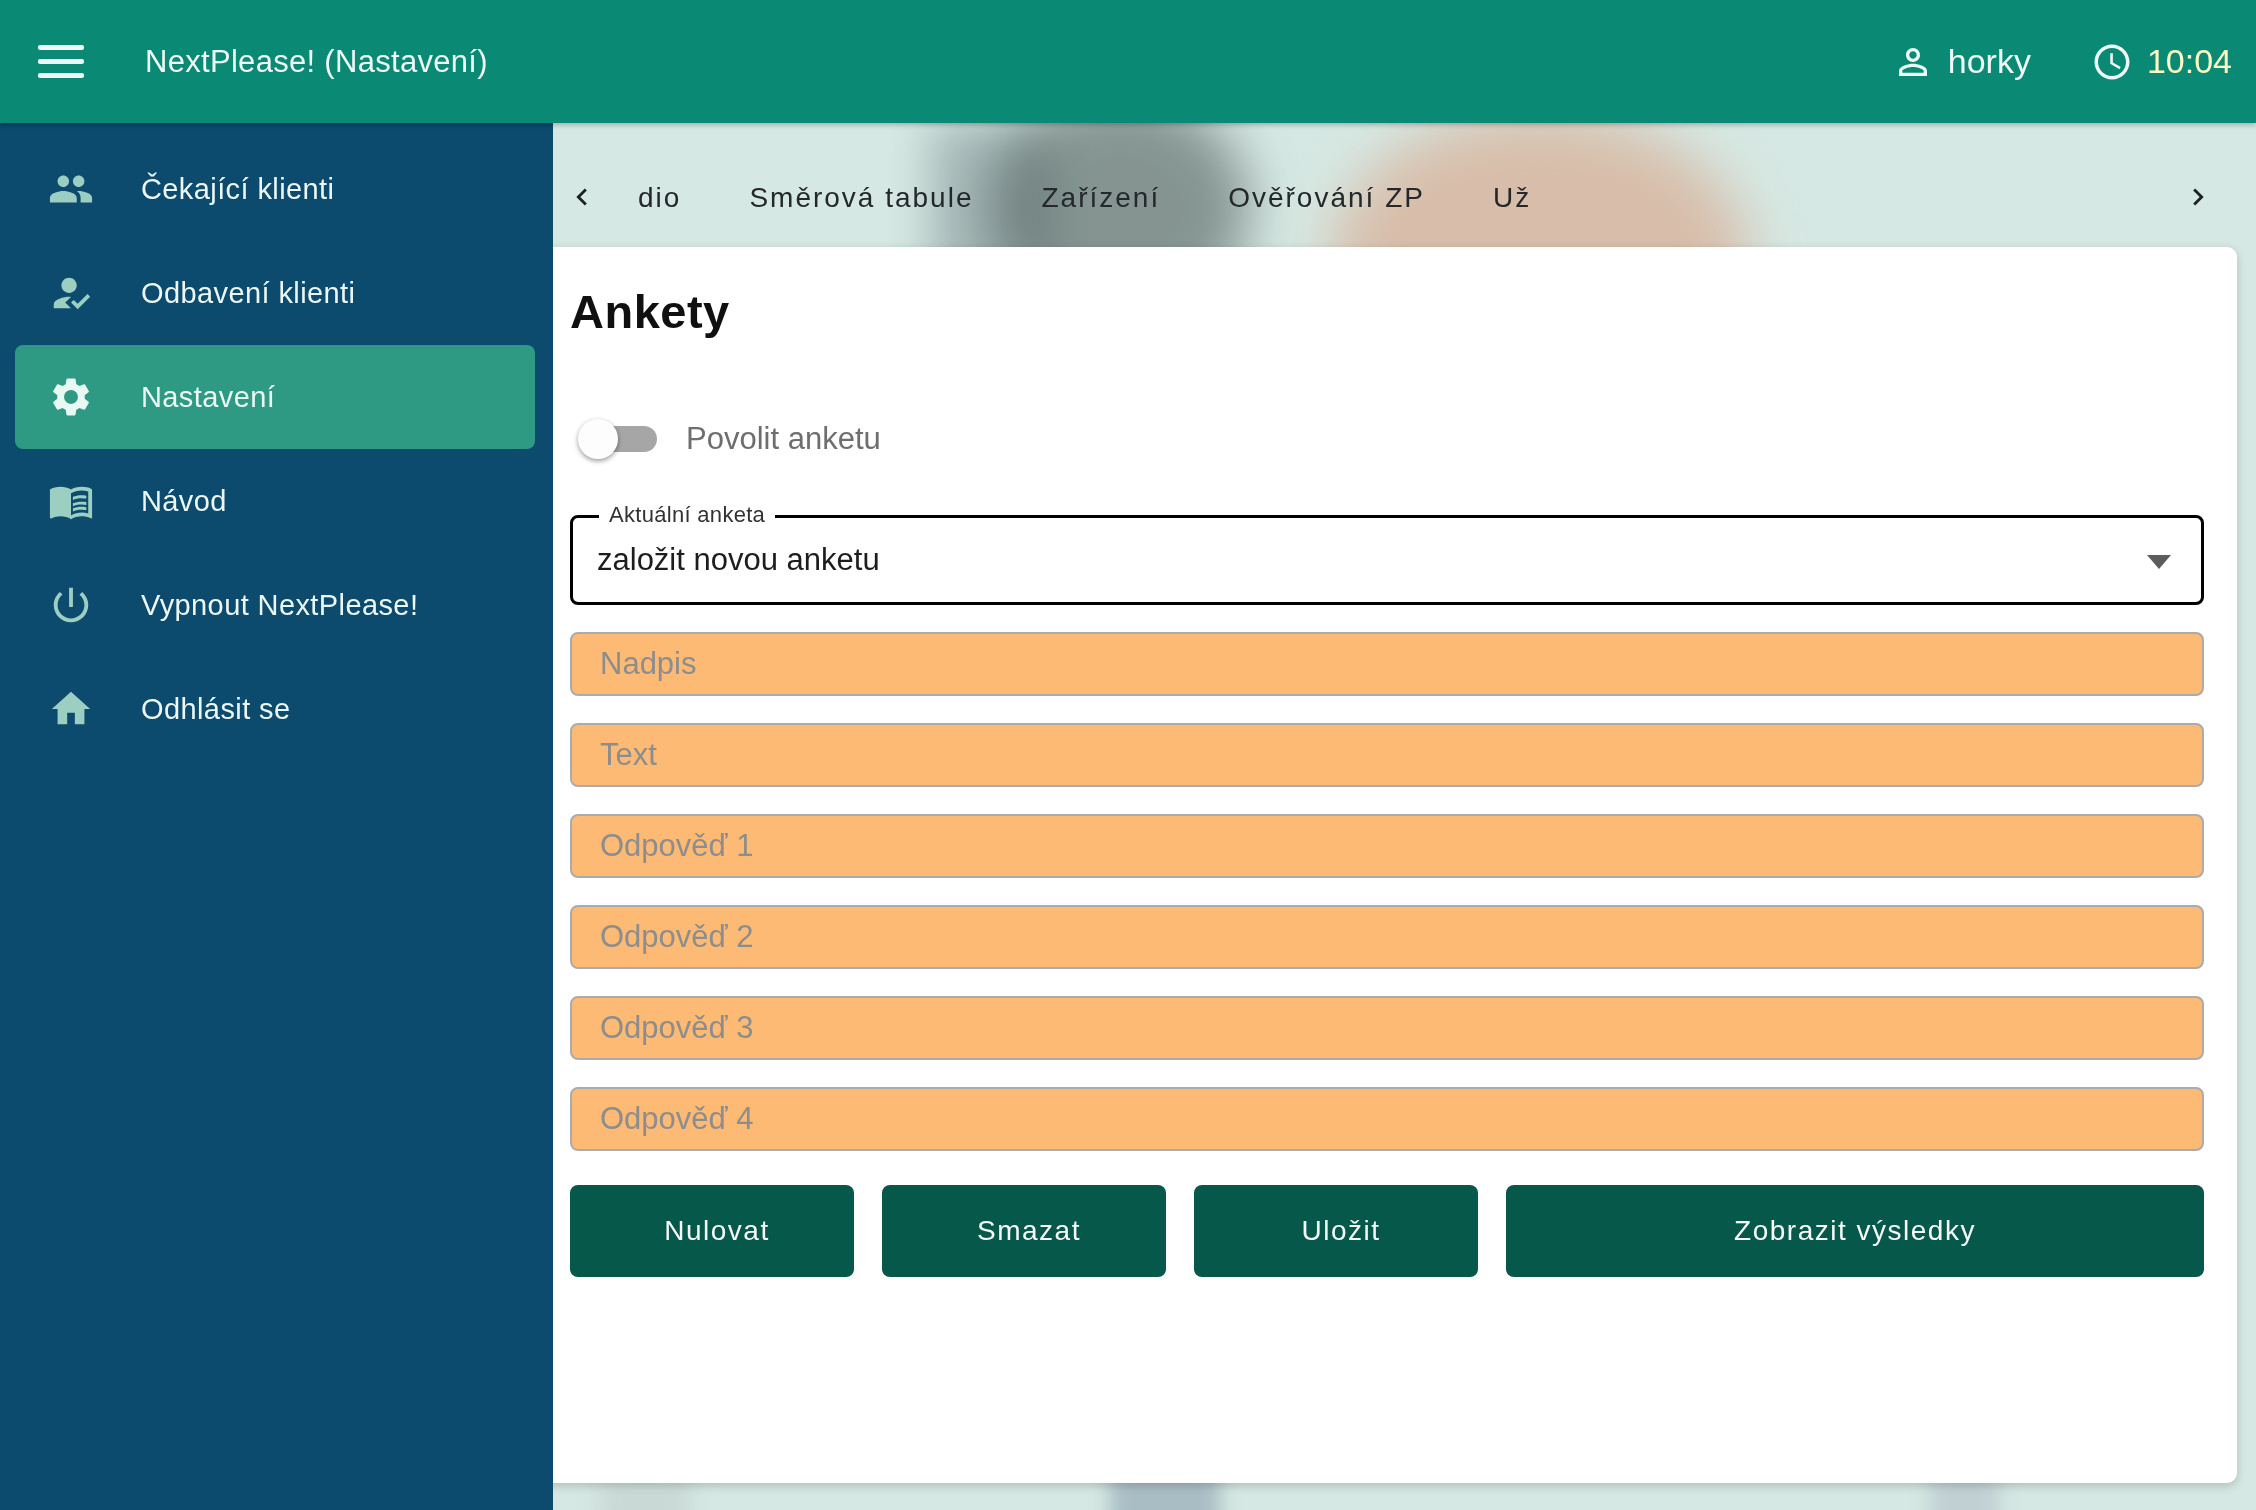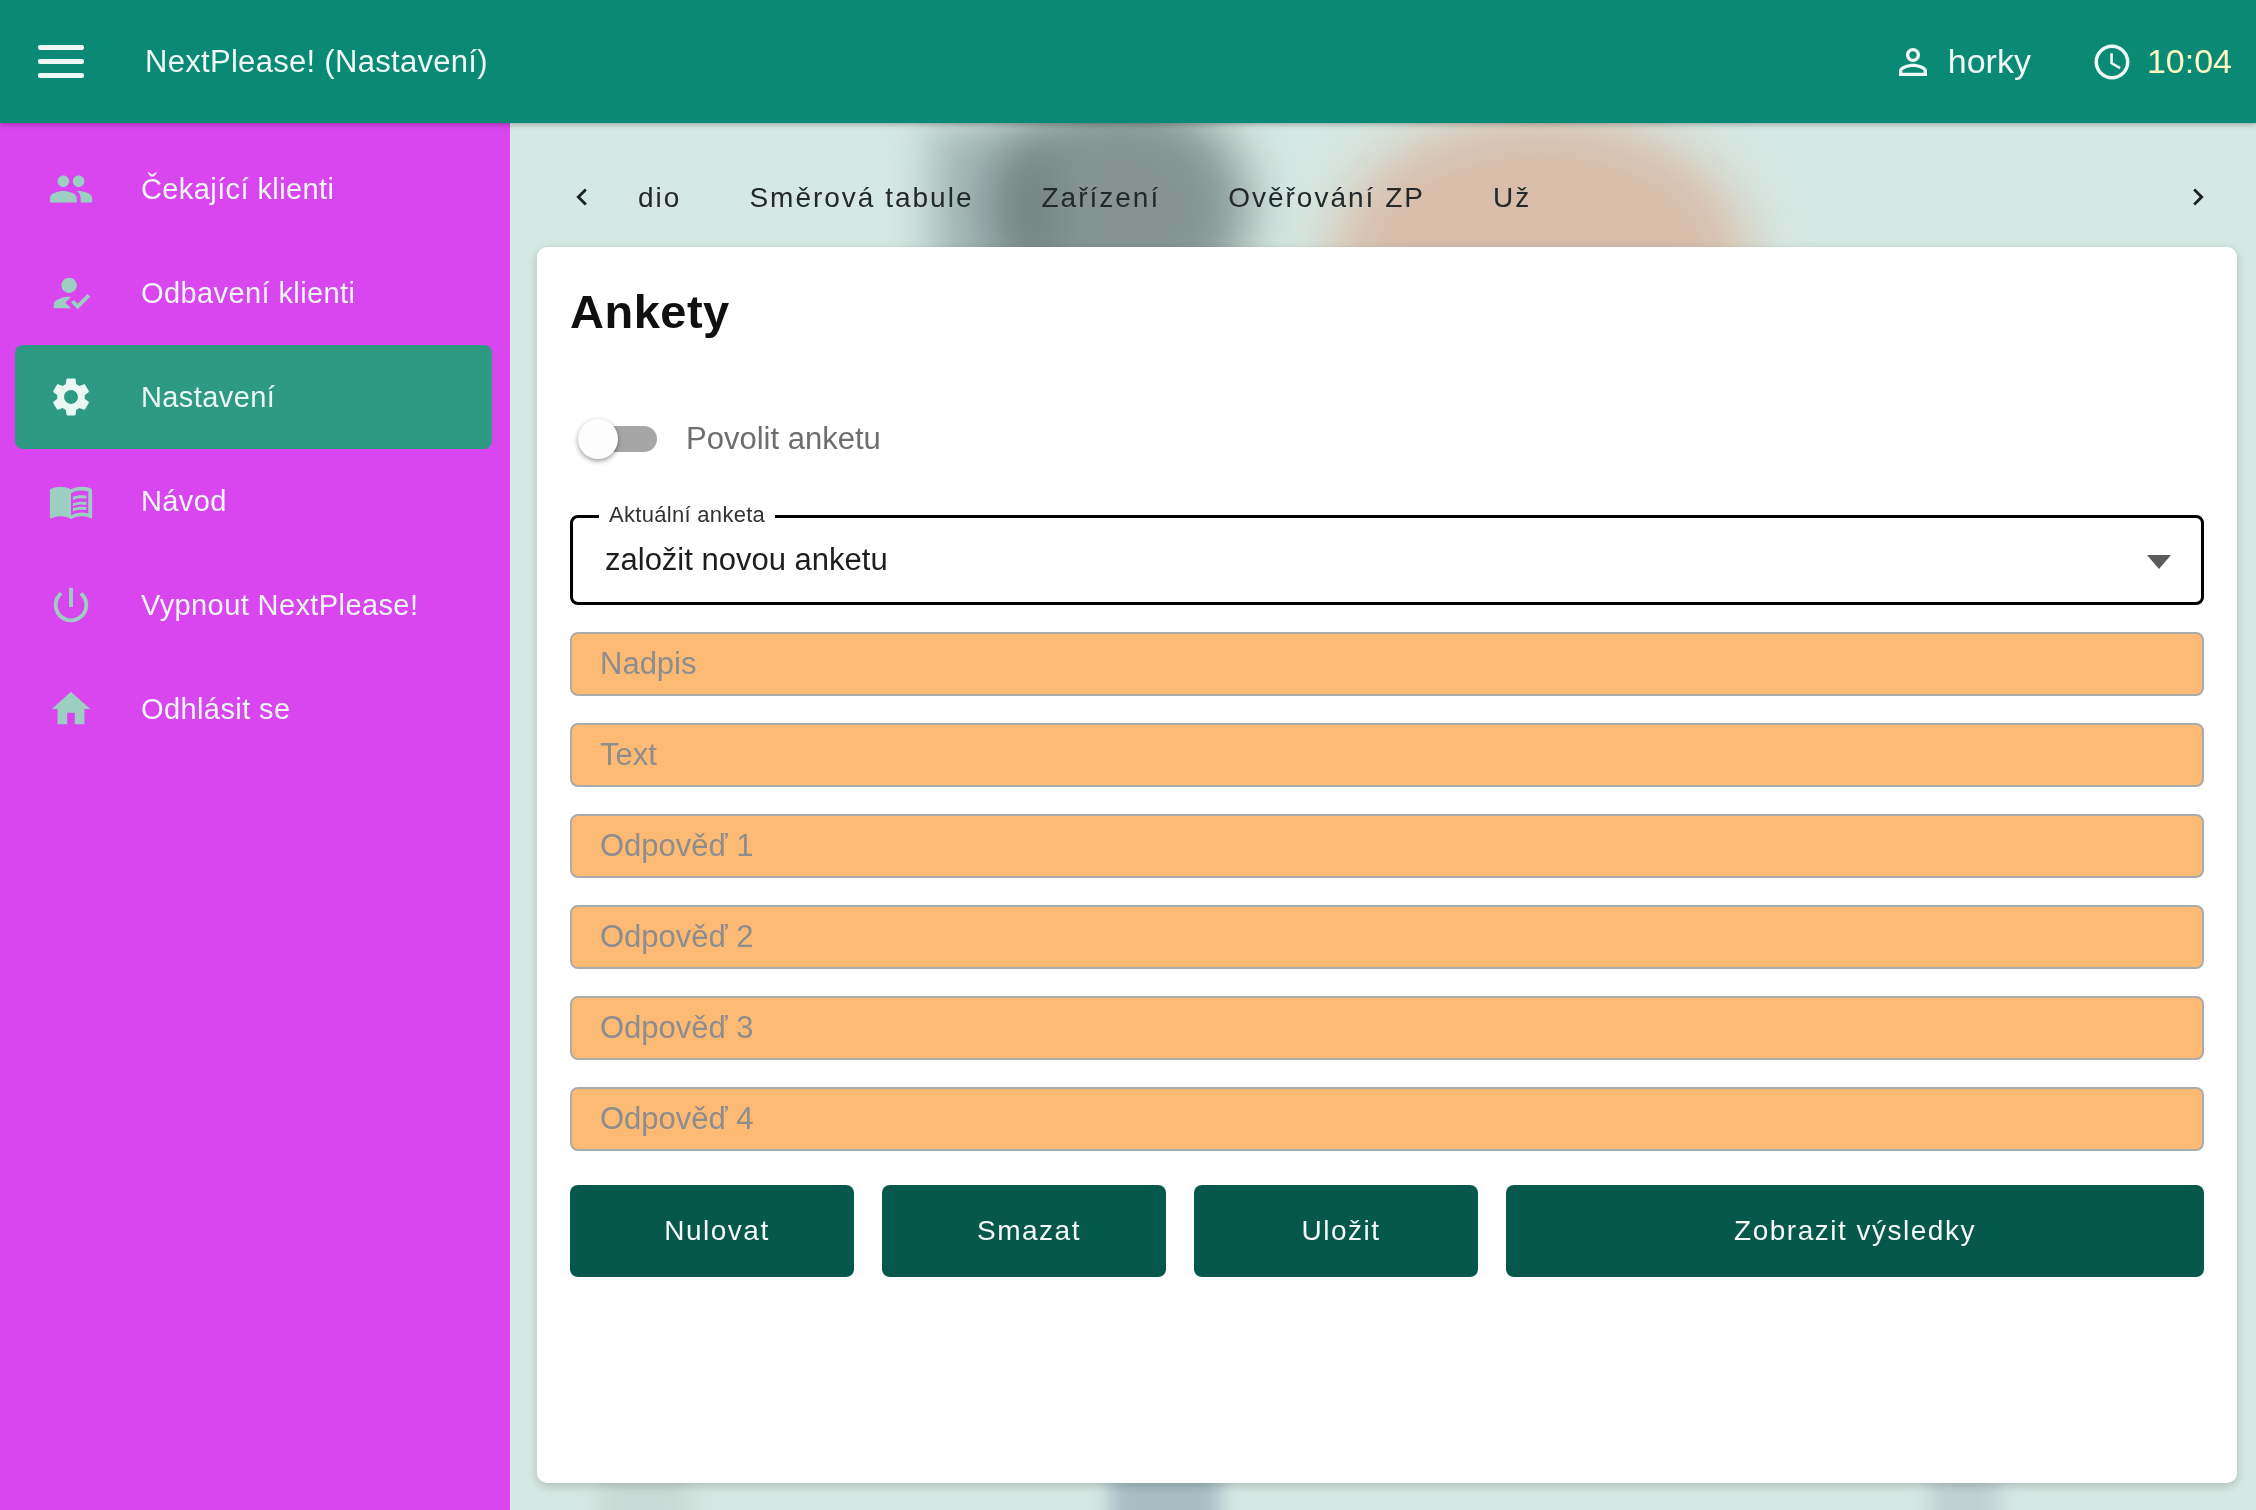--- a/index.html
+++ b/index.html
@@ -13,21 +13,21 @@
     display:flex;flex-direction:column;justify-content:center;gap:9px;cursor:pointer;padding:0;}
   .hamburger span{display:block;width:46px;height:5px;background:#eef8f4;border-radius:2px;}
   .app-title{color:#eef8f4;font-size:31px;margin-left:45px;letter-spacing:.3px;}
   .header-right{margin-left:auto;display:flex;align-items:center;gap:14px;margin-right:24px;}
   .header-right .ic{width:42px;height:42px;flex:0 0 auto;}
   .header-right .ic svg{width:100%;height:100%;fill:#eef8f4;}
   .header-user{color:#eef8f4;font-size:34px;margin-right:46px;}
   .header-time{color:#fef9c3;font-size:34px;}
 
   
-  .sidebar{position:absolute;left:0;top:123px;width:510px;bottom:0;background:#d946ef;
+  .sidebar{position:absolute;left:0;top:123px;width:553px;bottom:0;background:#0c4a6e;
     z-index:20;padding-top:14px;box-sizing:border-box;}
   .side-item{height:104px;margin:0 18px 0 15px;display:flex;align-items:center;
     border-radius:8px;cursor:pointer;}
   .side-item.active{background:#2e9a84;text-align:center;}
   .side-item .s-ic{width:46px;height:46px;margin-left:33px;flex:0 0 auto;}
   .side-item .s-ic svg{width:100%;height:100%;fill:#9ccfc1;}
   .side-item.active .s-ic svg{fill:#eaf8f3;}
   .side-item .s-label{color:#ecf7f3;font-size:29px;margin-left:47px;letter-spacing:.4px;white-space:nowrap;}
 
   
@@ -62,21 +62,21 @@
   .switch{position:relative;width:86px;height:52px;cursor:pointer;flex:0 0 auto;}
   .switch .track{position:absolute;left:23px;top:13px;width:64px;height:26px;border-radius:13px;background:#a6a6a6;}
   .switch .thumb{position:absolute;left:8px;top:6px;width:40px;height:40px;border-radius:50%;
     background:#fdfdfd;box-shadow:0 2px 5px rgba(0,0,0,.4);}
   .switch-label{font-size:31px;color:#6e6e6e;margin-left:30px;}
 
   .select-wrap{position:relative;margin-top:50px;height:90px;border:3px solid #000000;
     border-radius:8px;box-sizing:border-box;display:flex;align-items:center;cursor:pointer;background:#fff;}
   .select-label{position:absolute;top:-16px;left:26px;background:#ffffff;padding:0 10px;
     font-size:22px;color:#323232;letter-spacing:.3px;}
-  .select-value{font-size:31px;color:#1d1d1d;margin-left:32px;}
+  .select-value{font-size:31px;color:#1d1d1d;margin-left:24px;}
   .select-arrow{position:absolute;right:30px;top:50%;margin-top:-5px;width:0;height:0;
     border-left:12px solid transparent;border-right:12px solid transparent;border-top:14px solid #5c5c5c;}
 
   .tf{display:block;width:100%;height:64px;margin-top:27px;border:2px solid #ababab;border-radius:8px;
     box-sizing:border-box;padding:0 28px;font-family:"Liberation Sans",sans-serif;font-size:31px;
     color:#1d1d1d;outline:none;background:#fdba74;}
   .tf::placeholder{color:#8d8d8d;opacity:1;}
 
   .btn-row{margin-top:34px;display:flex;gap:28px;}
   .btn{height:92px;border:none;border-radius:8px;background:#06584a;color:#f5faf8;

